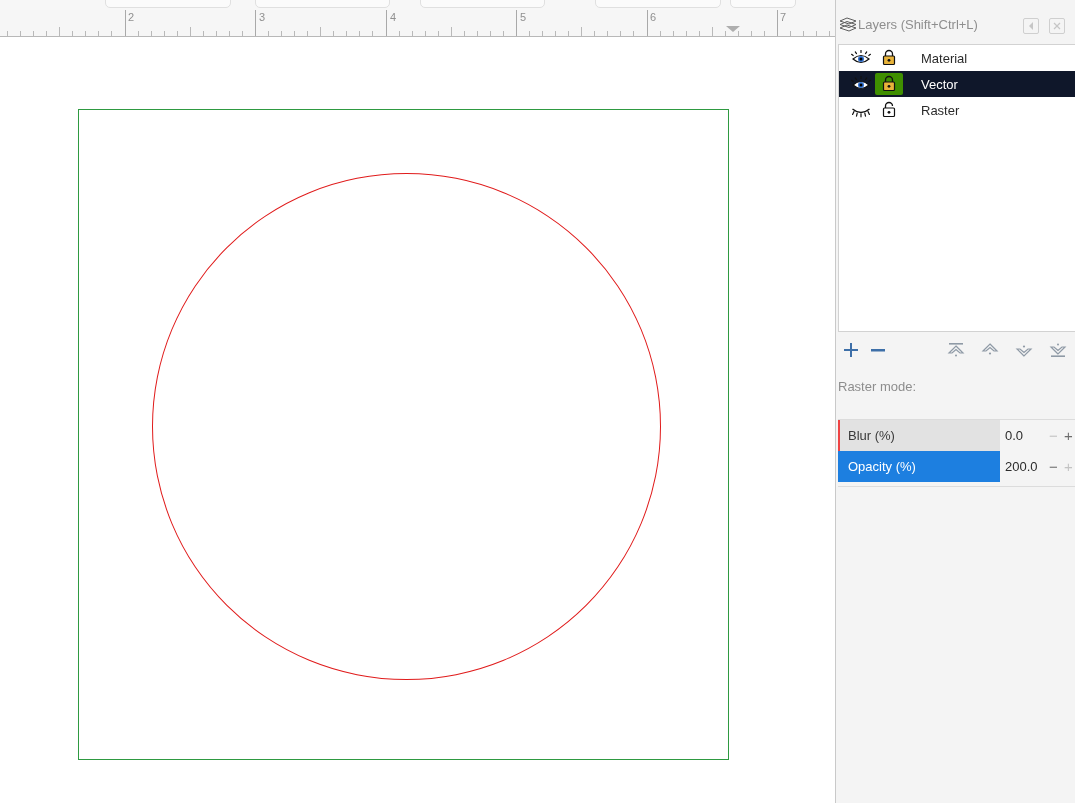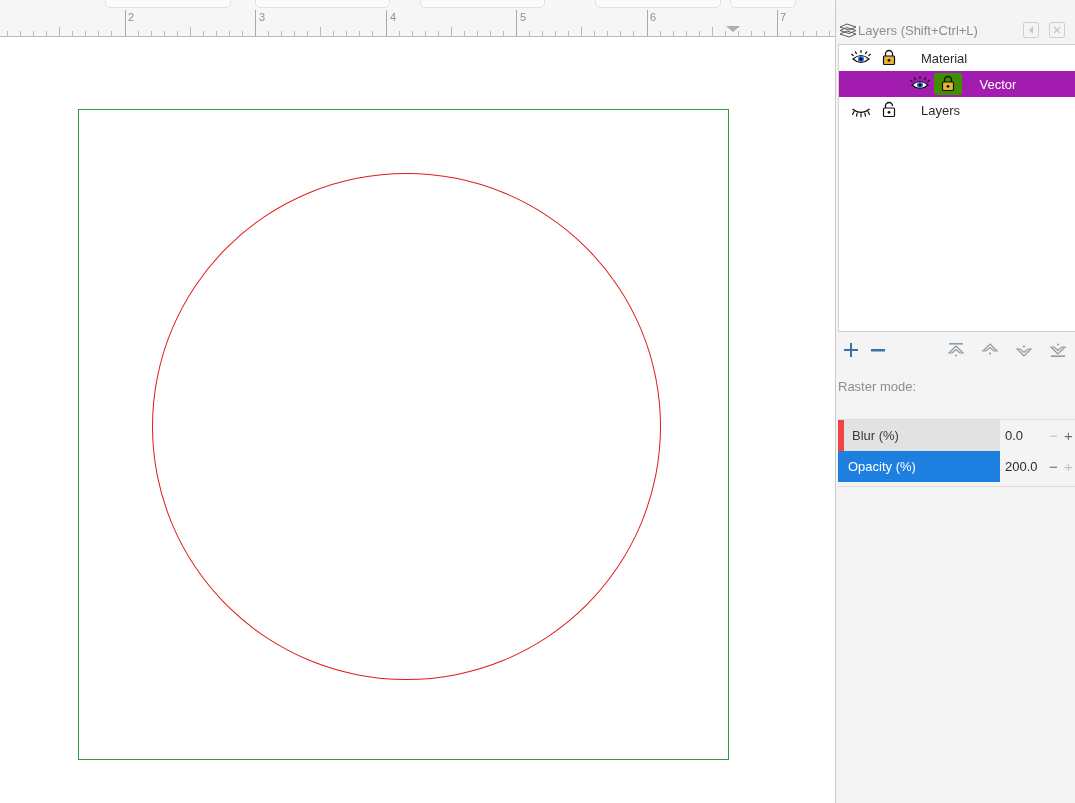--- a/index.html
+++ b/index.html
@@ -74,22 +74,22 @@
     position: absolute; left: 835px; top: 0; width: 1px; height: 803px;
     background: #c9c9c9;
   }
 
   
   .panel {
     position: absolute; left: 836px; top: 0; width: 239px; height: 803px;
     background: #f4f4f4;
   }
   .panel-header {
-    position: absolute; left: 0; top: 22px; width: 239px; height: 30px;
-    display: flex; align-items: flex-start;
+    position: absolute; left: 0; top: 4px; width: 239px; height: 30px;
+    display: flex; align-items: flex-end;
   }
   .panel-dockicon {
     width: 20px; height: 18px; margin-left: 2px; flex: 0 0 auto;
     position: relative;
   }
   .panel-title {
     font-size: 13px; color: #8e8e8e; flex: 1 1 auto;
     white-space: nowrap; overflow: hidden;
     line-height: 18px;
   }
@@ -104,21 +104,21 @@
   .layer-list {
     position: absolute; left: 2px; top: 44px; width: 237px; height: 288px;
     background: #ffffff;
     border: 1px solid #d2d2d2;
     border-right: none;
     overflow: hidden;
   }
   .layer-row {
     display: flex; align-items: center; height: 26px; padding-left: 8px;
   }
-  .layer-row.selected { background: #a21caf; justify-content: center; }
+  .layer-row.selected { background: #0f172a; }
   .layer-row.selected .layer-name { color: #ffffff; }
   .layer-name {
     font-size: 13px; color: #2b2b2b; margin-left: 18px;
   }
   .eye-cell, .lock-cell {
     width: 28px; height: 22px; flex: 0 0 auto;
     display: flex; align-items: center; justify-content: center;
   }
   .lock-cell.active-lock { background: #3f8f00; border-radius: 2px; }
 
@@ -163,21 +163,21 @@
     background: #f4f4f4;
   }
   .prop-row {
     position: absolute; left: 0; width: 239px; height: 31px;
     display: flex; align-items: stretch;
   }
   .prop-track {
     width: 162px; height: 31px;
     display: flex; align-items: center; padding-left: 8px;
     background: #e2e2e2;
-    border-left: 6px solid #ef4444;
+    border-left: 2px solid #ef4444;
     position: relative;
   }
   .prop-track.filled { background: #1d7fe0; border-left: 2px solid #1d7fe0; }
   .prop-label { font-size: 13px; color: #3a3a3a; }
   .prop-track.filled .prop-label { color: #ffffff; }
   .prop-value {
     width: 46px; font-size: 13px; color: #2b2b2b;
     display: flex; align-items: center; padding-left: 5px;
   }
   .prop-minus, .prop-plus {
@@ -377,21 +377,21 @@
               </g>
             </svg>
           </div>
           <div class="lock-cell">
             <svg width="16" height="18" viewBox="0 0 16 18">
               <path d="M4.5 7 L4.5 5 A3.5 3.5 0 0 1 11.5 5" fill="none" stroke="#111" stroke-width="1.3"></path>
               <rect x="2.5" y="7" width="11" height="8.5" rx="1" fill="#ffffff" stroke="#111" stroke-width="1.2"></rect>
               <circle cx="8" cy="11.3" r="1.4" fill="#111"></circle>
             </svg>
           </div>
-          <span class="layer-name">Layers</span>
+          <span class="layer-name">Raster</span>
         </div>
       </div>
 
     <div class="layer-actions" id="layer-actions">
         <div class="act-btn">
           <svg width="20" height="20" viewBox="0 0 20 20">
             <path d="M9 3 h2 v6 h6 v2 h-6 v6 h-2 v-6 h-6 v-2 h6 z" fill="#3d6fa8"></path>
           </svg>
         </div>
         <div class="act-btn" style="margin-right: 24px;">

